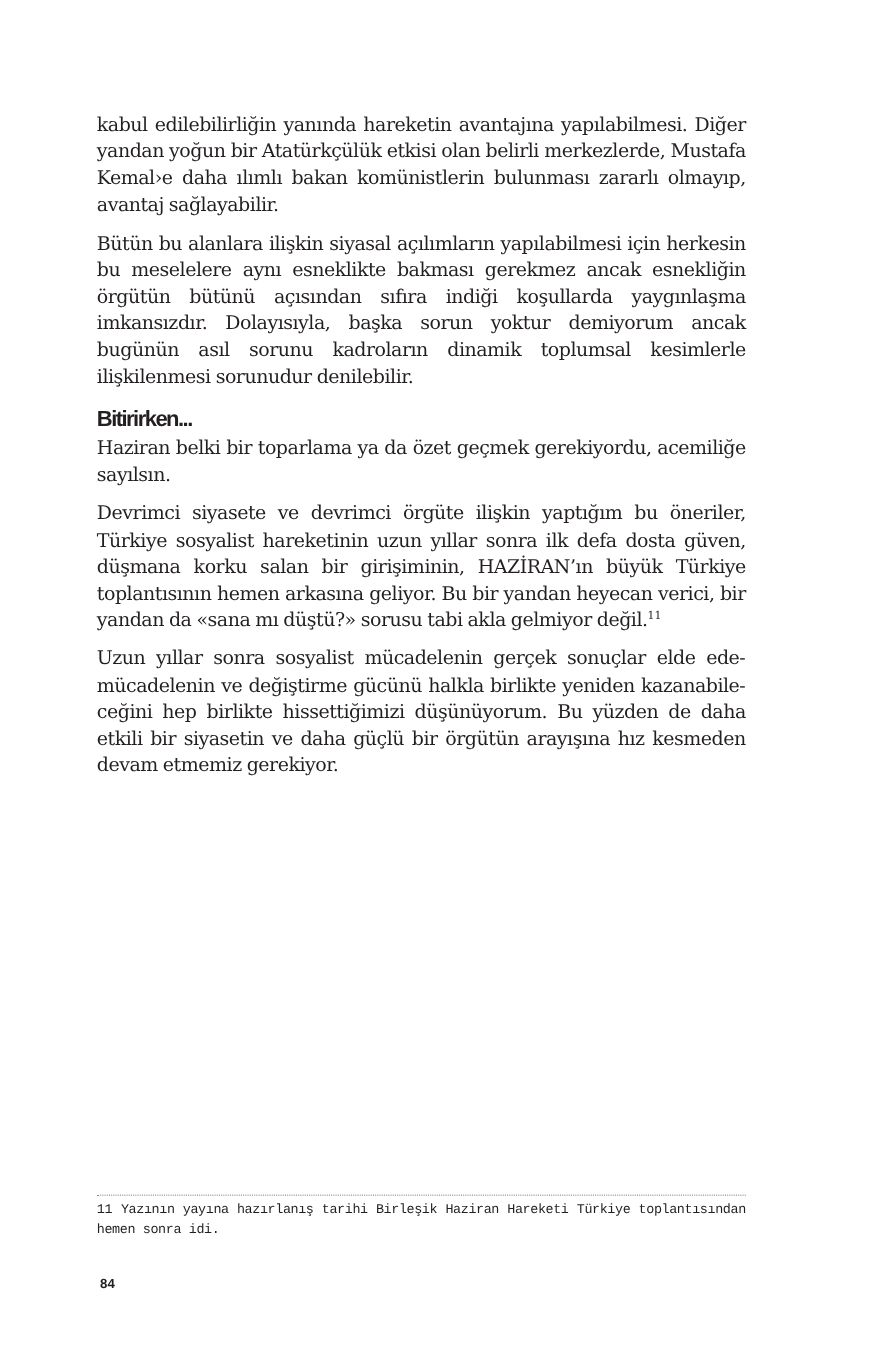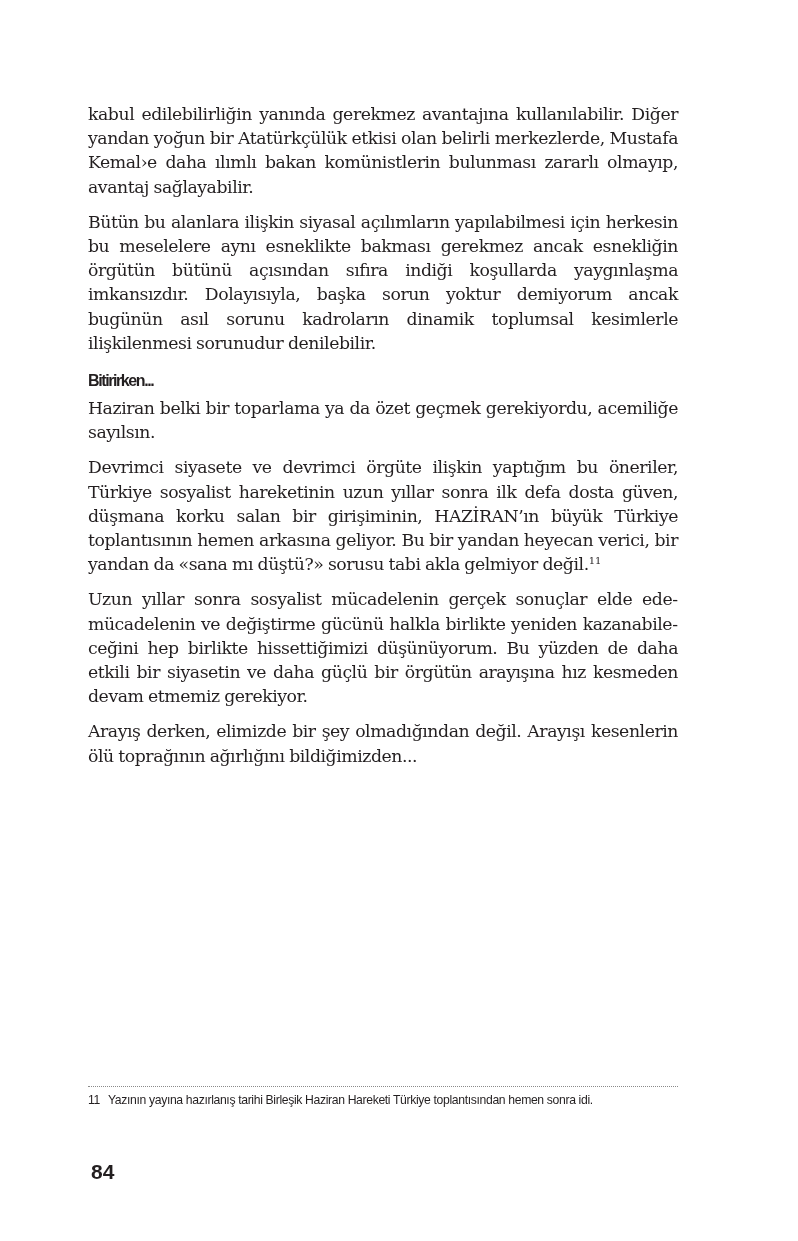--- a/index.html
+++ b/index.html
@@ -32,72 +32,71 @@
     }
     .para sup {
       font-size: 10px;
       line-height: 0;
       vertical-align: 6px;
       letter-spacing: 0;
     }
     .heading {
       font-family: "Liberation Sans", sans-serif;
       font-weight: bold;
-      font-size: 16px;
+      font-size: 20px;
       line-height: 30px;
       margin: 4px 0 0 0;
       letter-spacing: -1.4px;
       color: #231f20;
     }
     .footnote-rule {
       position: absolute;
       left: 88px;
       top: 1086px;
       width: 590px;
       height: 0;
       border-top: 1px dotted #8a8a8a;
     }
     .footnote {
       position: absolute;
       left: 88px;
       top: 1091px;
       width: 590px;
-      font-family: Liberation Sans, sans-serif;
+      font-family: Liberation Mono, monospace;
       font-size: 12.2px;
       line-height: 18px;
       text-align: justify;
       letter-spacing: -0.35px;
       color: #231f20;
     }
     .footnote .fn-num {
       margin-right: 8px;
     }
     .page-number {
       position: absolute;
       left: 91px;
       top: 1160px;
       font-family: "Liberation Sans", sans-serif;
       font-weight: bold;
-      font-size: 21px;
+      font-size: 12px;
       color: #231f20;
     }
   </style>
 </head>
 <body>
 
 <div class="content">
-  <p class="para">kabul edilebilirliğin yanında gerekmez avantajına kullanılabilir. Diğer yandan yoğun bir Atatürkçülük etkisi olan belirli merkezlerde, Mustafa Kemal›e daha ılımlı bakan komünistlerin bulunması zararlı olmayıp, avantaj sağlayabilir.</p>
+  <p class="para">kabul edilebilirliğin yanında hareketin avantajına yapılabilmesi. Diğer yandan yoğun bir Atatürkçülük etkisi olan belirli merkezlerde, Mustafa Kemal›e daha ılımlı bakan komünistlerin bulunması zararlı olmayıp, avantaj sağlayabilir.</p>
   <p class="para">Bütün bu alanlara ilişkin siyasal açılımların yapılabilmesi için herkesin bu meselelere aynı esneklikte bakması gerekmez ancak esnekliğin örgütün bütünü açısından sıfıra indiği koşullarda yay­gınlaşma imkansızdır. Dolayısıyla, başka sorun yoktur demiyorum ancak bugünün asıl sorunu kadroların dinamik toplumsal kesim­lerle ilişkilenmesi sorunudur denilebilir.</p>
 
   <h2 class="heading">Bitirirken...</h2>
 
   <p class="para">Haziran belki bir toparlama ya da özet geçmek gerekiyordu, acemi­liğe sayılsın.</p>
   <p class="para"><span>Devrimci siyasete ve devrimci örgüte ilişkin yaptığım bu öneriler, Türkiye sosyalist hareketinin uzun yıllar sonra ilk defa dosta güven, düşmana korku salan bir girişiminin, HAZİRAN’ın büyük Türkiye toplantısının hemen arkasına geliyor. Bu bir yandan heyecan verici, bir yandan da «sana mı düştü?» sorusu tabi akla gelmiyor değil.</span><sup>11</sup></p>
   <p class="para">Uzun yıllar sonra sosyalist mücadelenin gerçek sonuçlar elde ede­mücadelenin ve değiştirme gücünü halkla birlikte yeniden kazanabile­ceğini hep birlikte hissettiğimizi düşünüyorum. Bu yüzden de daha etkili bir siyasetin ve daha güçlü bir örgütün arayışına hız kesme­den devam etmemiz gerekiyor.</p>
-  <p class="para">Arayış derken, elimizde bir şey olmadığından değil. Arayışı kesenle­rin ölü toprağının ağırlığını bildiğimizden...</p>
 </div>
 
 <div class="footnote-rule"></div>
 
 <div class="footnote">
   <span class="fn-num">11</span><span>Yazının yayına hazırlanış tarihi Birleşik Haziran Hareketi Türkiye toplantısından hemen sonra idi.</span>
 </div>
 
 <div class="page-number">84</div>
 

